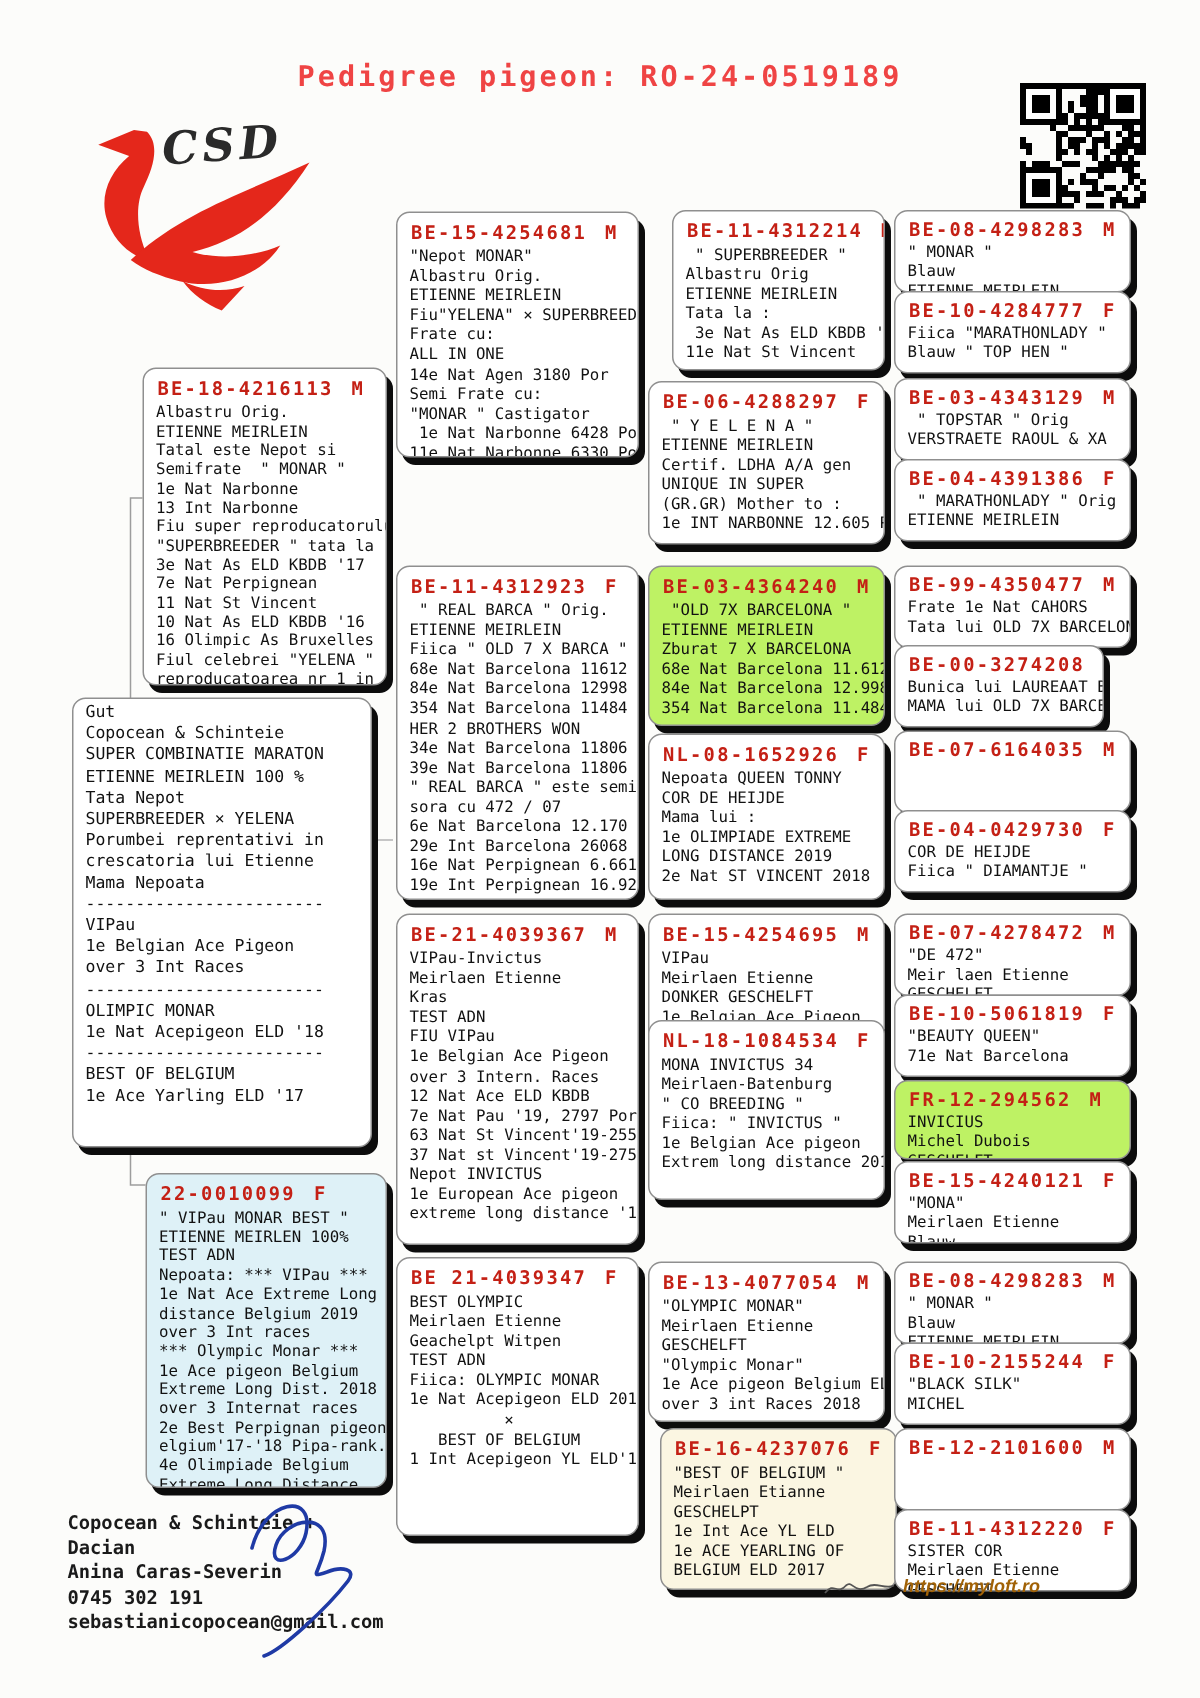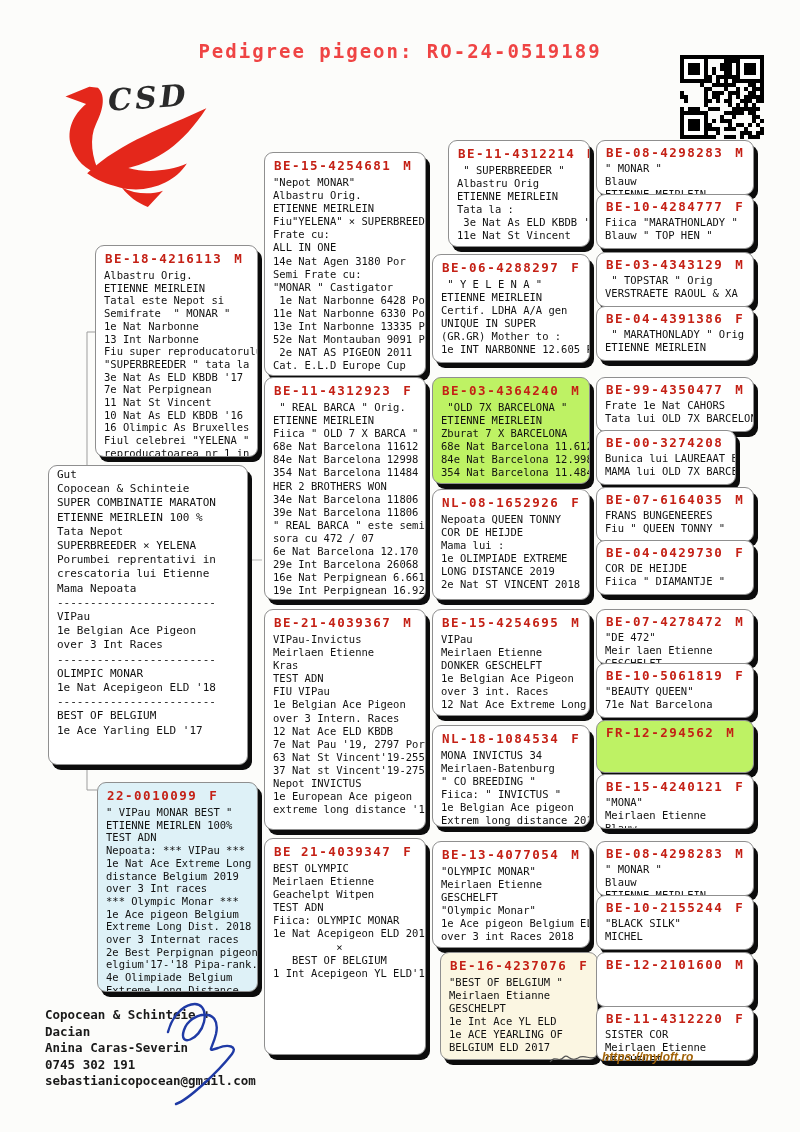--- a/index.html
+++ b/index.html
@@ -260,21 +260,21 @@
       <div class="pline">1e Ace pigeon Belgium</div>
       <div class="pline">Extreme Long Dist. 2018</div>
       <div class="pline">over 3 Internat races</div>
       <div class="pline">2e Best Perpignan pigeon B</div>
       <div class="pline">elgium'17-'18 Pipa-rank.</div>
       <div class="pline">4e Olimpiade Belgium</div>
       <div class="pline">Extreme Long Distance</div>
     </div>
   </div>
 
-<div class="pbox" style="left:264px;top:152px;width:162px;height:224px">
+<div class="pbox" style="left:264px;top:141px;width:162px;height:164px">
     <div class="hd"><span>BE-15-4254681</span><span class="sx">M</span></div>
     <div class="bd">
       <div class="pline">"Nepot MONAR"</div>
       <div class="pline">Albastru Orig.</div>
       <div class="pline">ETIENNE MEIRLEIN</div>
       <div class="pline">Fiu"YELENA" × SUPERBREEDER</div>
       <div class="pline">Frate cu:</div>
       <div class="pline">ALL IN ONE</div>
       <div class="pline">14e Nat Agen 3180 Por</div>
       <div class="pline">Semi Frate cu:</div>
@@ -319,21 +319,21 @@
       <div class="pline">over 3 Intern. Races</div>
       <div class="pline">12 Nat Ace ELD KBDB</div>
       <div class="pline">7e Nat Pau '19, 2797 Por</div>
       <div class="pline">63 Nat St Vincent'19-2553</div>
       <div class="pline">37 Nat st Vincent'19-2758</div>
       <div class="pline">Nepot INVICTUS</div>
       <div class="pline">1e European Ace pigeon</div>
       <div class="pline">extreme long distance '15</div>
     </div>
   </div>
-<div class="pbox" style="left:264px;top:838px;width:162px;height:217px">
+<div class="pbox" style="left:264px;top:838px;width:162px;height:186px">
     <div class="hd"><span>BE 21-4039347</span><span class="sx">F</span></div>
     <div class="bd">
       <div class="pline">BEST OLYMPIC</div>
       <div class="pline">Meirlaen Etienne</div>
       <div class="pline">Geachelpt Witpen</div>
       <div class="pline">TEST ADN</div>
       <div class="pline">Fiica: OLYMPIC MONAR</div>
       <div class="pline">1e Nat Acepigeon ELD 2018</div>
       <div class="pline">          ×</div>
       <div class="pline">   BEST OF BELGIUM</div>
@@ -389,21 +389,21 @@
     <div class="hd"><span>BE-15-4254695</span><span class="sx">M</span></div>
     <div class="bd">
       <div class="pline">VIPau</div>
       <div class="pline">Meirlaen Etienne</div>
       <div class="pline">DONKER GESCHELFT</div>
       <div class="pline">1e Belgian Ace Pigeon</div>
       <div class="pline">over 3 int. Races</div>
       <div class="pline">12 Nat Ace Extreme Long</div>
     </div>
   </div>
-<div class="pbox" style="left:432px;top:725px;width:158px;height:102px">
+<div class="pbox" style="left:432px;top:680px;width:158px;height:120px">
     <div class="hd"><span>NL-18-1084534</span><span class="sx">F</span></div>
     <div class="bd">
       <div class="pline">MONA INVICTUS 34</div>
       <div class="pline">Meirlaen-Batenburg</div>
       <div class="pline">" CO BREEDING "</div>
       <div class="pline">Fiica: " INVICTUS "</div>
       <div class="pline">1e Belgian Ace pigeon</div>
       <div class="pline">Extrem long distance 2015</div>
     </div>
   </div>
@@ -468,24 +468,20 @@
   </div>
 <div class="pbox small" style="left:596px;top:430px;width:140px;height:55px">
     <div class="hd"><span>BE-00-3274208</span><span class="sx">F</span></div>
     <div class="bd">
       <div class="pline">Bunica lui LAUREAAT BARCA</div>
       <div class="pline">MAMA lui OLD 7X BARCELONA</div>
     </div>
   </div>
 <div class="pbox small" style="left:596px;top:487px;width:158px;height:55px">
     <div class="hd"><span>BE-07-6164035</span><span class="sx">M</span></div>
-    <div class="bd">
-      <div class="pline">FRANS BUNGENEERES</div>
-      <div class="pline">Fiu " QUEEN TONNY "</div>
-    </div>
   </div>
 <div class="pbox small" style="left:596px;top:540px;width:158px;height:55px">
     <div class="hd"><span>BE-04-0429730</span><span class="sx">F</span></div>
     <div class="bd">
       <div class="pline">COR DE HEIJDE</div>
       <div class="pline">Fiica " DIAMANTJE "</div>
     </div>
   </div>
 <div class="pbox small" style="left:596px;top:609px;width:158px;height:55px">
     <div class="hd"><span>BE-07-4278472</span><span class="sx">M</span></div>
@@ -497,20 +493,25 @@
   </div>
 <div class="pbox small" style="left:596px;top:663px;width:158px;height:55px">
     <div class="hd"><span>BE-10-5061819</span><span class="sx">F</span></div>
     <div class="bd">
       <div class="pline">"BEAUTY QUEEN"</div>
       <div class="pline">71e Nat Barcelona</div>
     </div>
   </div>
 <div class="pbox small green" style="left:596px;top:720px;width:158px;height:53px">
     <div class="hd"><span>FR-12-294562</span><span class="sx">M</span></div>
+    <div class="bd">
+      <div class="pline">INVICIUS</div>
+      <div class="pline">Michel Dubois</div>
+      <div class="pline">GESCHELFT</div>
+    </div>
   </div>
 <div class="pbox small" style="left:596px;top:774px;width:158px;height:55px">
     <div class="hd"><span>BE-15-4240121</span><span class="sx">F</span></div>
     <div class="bd">
       <div class="pline">"MONA"</div>
       <div class="pline">Meirlaen Etienne</div>
       <div class="pline">Blauw</div>
     </div>
   </div>
 <div class="pbox small" style="left:596px;top:841px;width:158px;height:55px">

